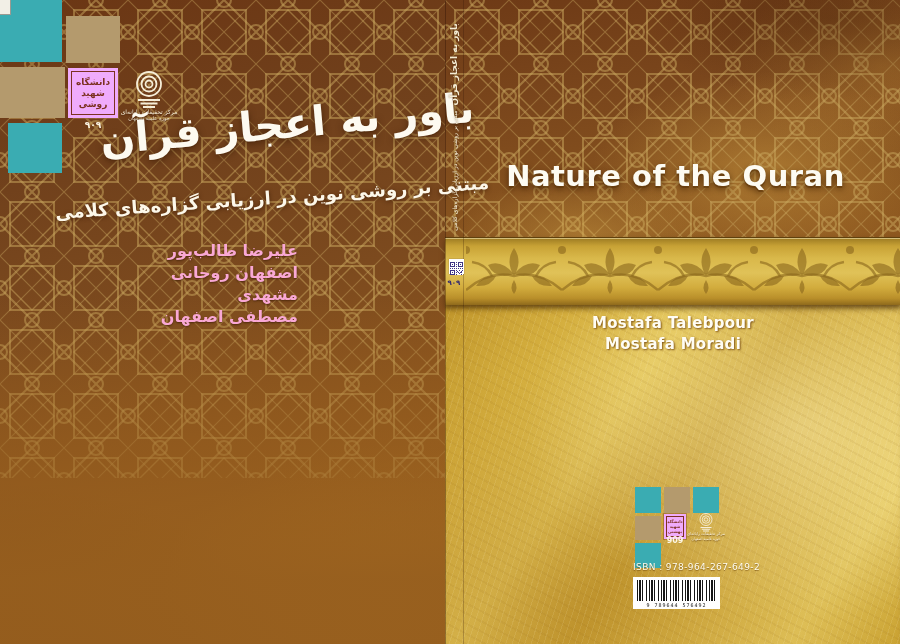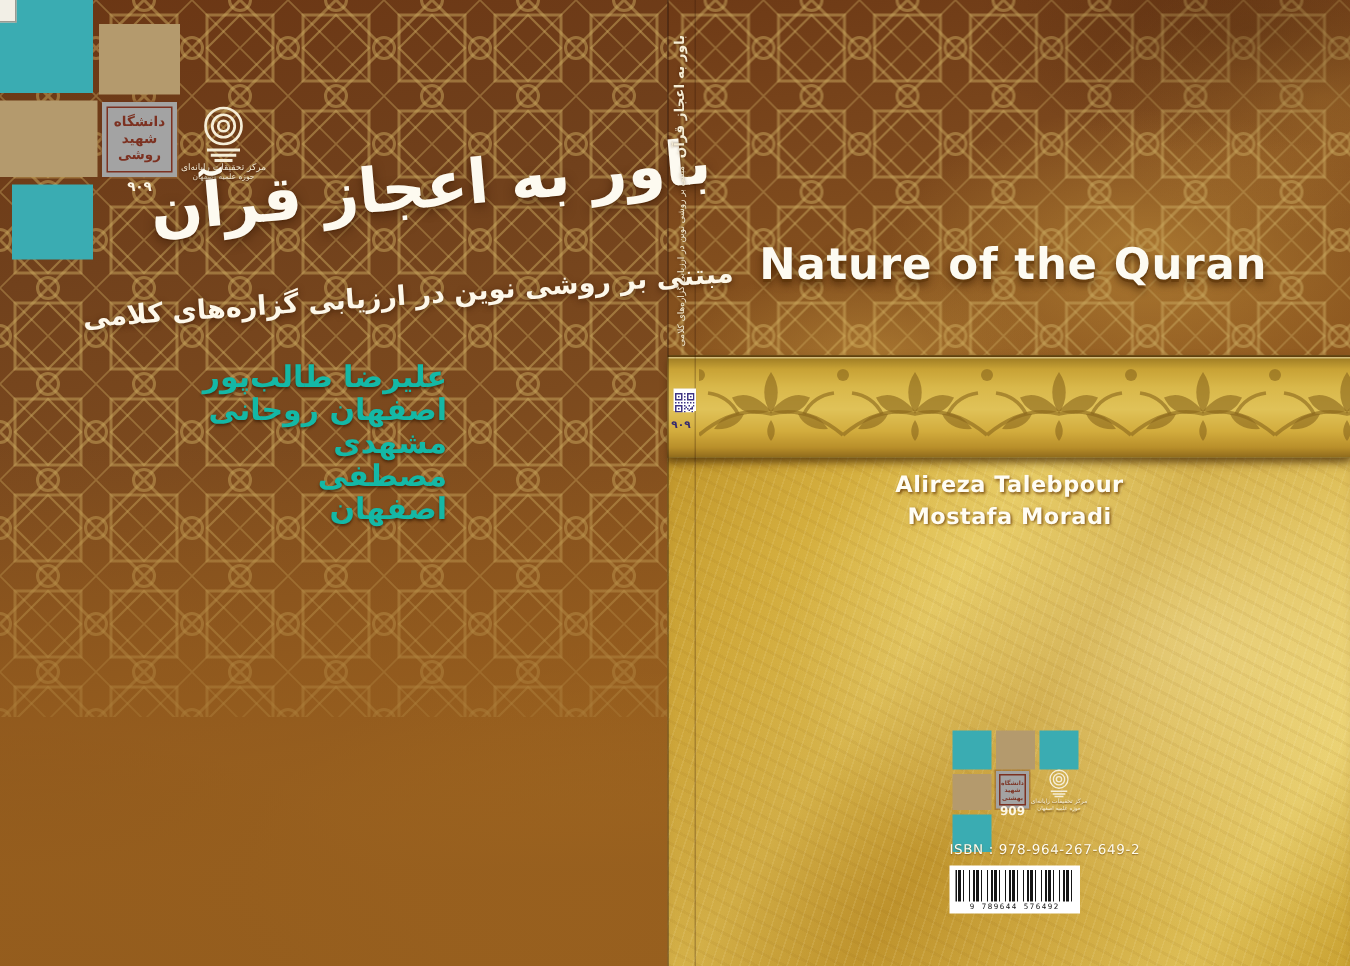--- a/index.html
+++ b/index.html
@@ -57,21 +57,21 @@
   .crease.c2 { left:463px; background:rgba(42,17,4,.25); }
 
   
   .sq { z-index:4; }
   .sq.teal { background:#3aacb2; }
   .sq.tan  { background:#b49a6d; }
   .sq.white{ background:#f2efe6; border-right:1px solid #9a9a92; border-bottom:1px solid #9a9a92; }
 
   
   .seal {
-    z-index:5; background:#a3a3a3; padding:3px;
+    z-index:5; background:#f0abfc; padding:3px;
     box-shadow:0 0 0 1px rgba(110,50,25,.35);
   }
   .seal-inner {
     width:100%; height:100%; border:1px solid #7c3121;
     display:flex; flex-direction:column; align-items:center; justify-content:center;
     color:#7c3121; font-weight:bold; text-align:center; overflow:hidden;
   }
   .seal-big .seal-inner { font-size:9px; line-height:11px; }
   .seal-mini .seal-inner { font-size:4px; line-height:5px; }
   .crc-caption {
@@ -96,22 +96,22 @@
   .fa-subtitle {
     left:102px; top:180px; width:340px; height:34px; z-index:5;
     display:flex; align-items:center; justify-content:center;
     direction:rtl; color:#fdf8ea; font-weight:bold; font-size:18px;
     transform:rotate(-4deg);
     text-shadow:0 1px 4px rgba(55,24,4,.7);
     white-space:nowrap;
   }
   .fa-authors {
     left:128px; top:240px; width:170px; z-index:5;
-    direction:rtl; text-align:right; color:#14b8a6;
-    font-size:20px; font-weight:bold; line-height:22px;
+    direction:rtl; text-align:right; color:#f9a8d4;
+    font-size:16px; font-weight:bold; line-height:22px;
     text-shadow:0 1px 2px rgba(60,30,5,.75);
   }
 
   
   .spine-text-wrap { left:444px; top:18px; width:20px; height:218px; z-index:6; }
   .spine-line {
     position:absolute; left:50%; top:50%; width:218px; height:20px;
     transform:translate(-50%,-50%) rotate(-90deg);
     direction:rtl; white-space:nowrap; text-align:center;
     color:#f5ecd4; text-shadow:0 0 2px rgba(60,30,5,.7);
@@ -308,21 +308,21 @@
     <svg width="13" height="13">
         <use href="#qr"></use>
       </svg>
   </div>
   <div class="abs spine-code">۹۰۹</div>
 
   <div class="abs en-title">
     <div>Nature of the Quran</div>
   </div>
   <div class="abs en-authors">
-    <div>Alireza Talebpour</div>
+    <div>Mostafa Talebpour</div>
     <div>Mostafa Moradi</div>
   </div>
 
   <div class="abs sq teal" style="left:635px;top:487px;width:26px;height:26px"></div>
   <div class="abs sq tan" style="left:664px;top:487px;width:26px;height:26px"></div>
   <div class="abs sq teal" style="left:693px;top:487px;width:26px;height:26px"></div>
   <div class="abs sq tan" style="left:635px;top:516px;width:26px;height:24px"></div>
   <div class="abs sq teal" style="left:635px;top:543px;width:26px;height:25px"></div>
 
   <div class="abs seal seal-mini" style="left:664px;top:514px;width:22px;height:25px;padding:2px">

